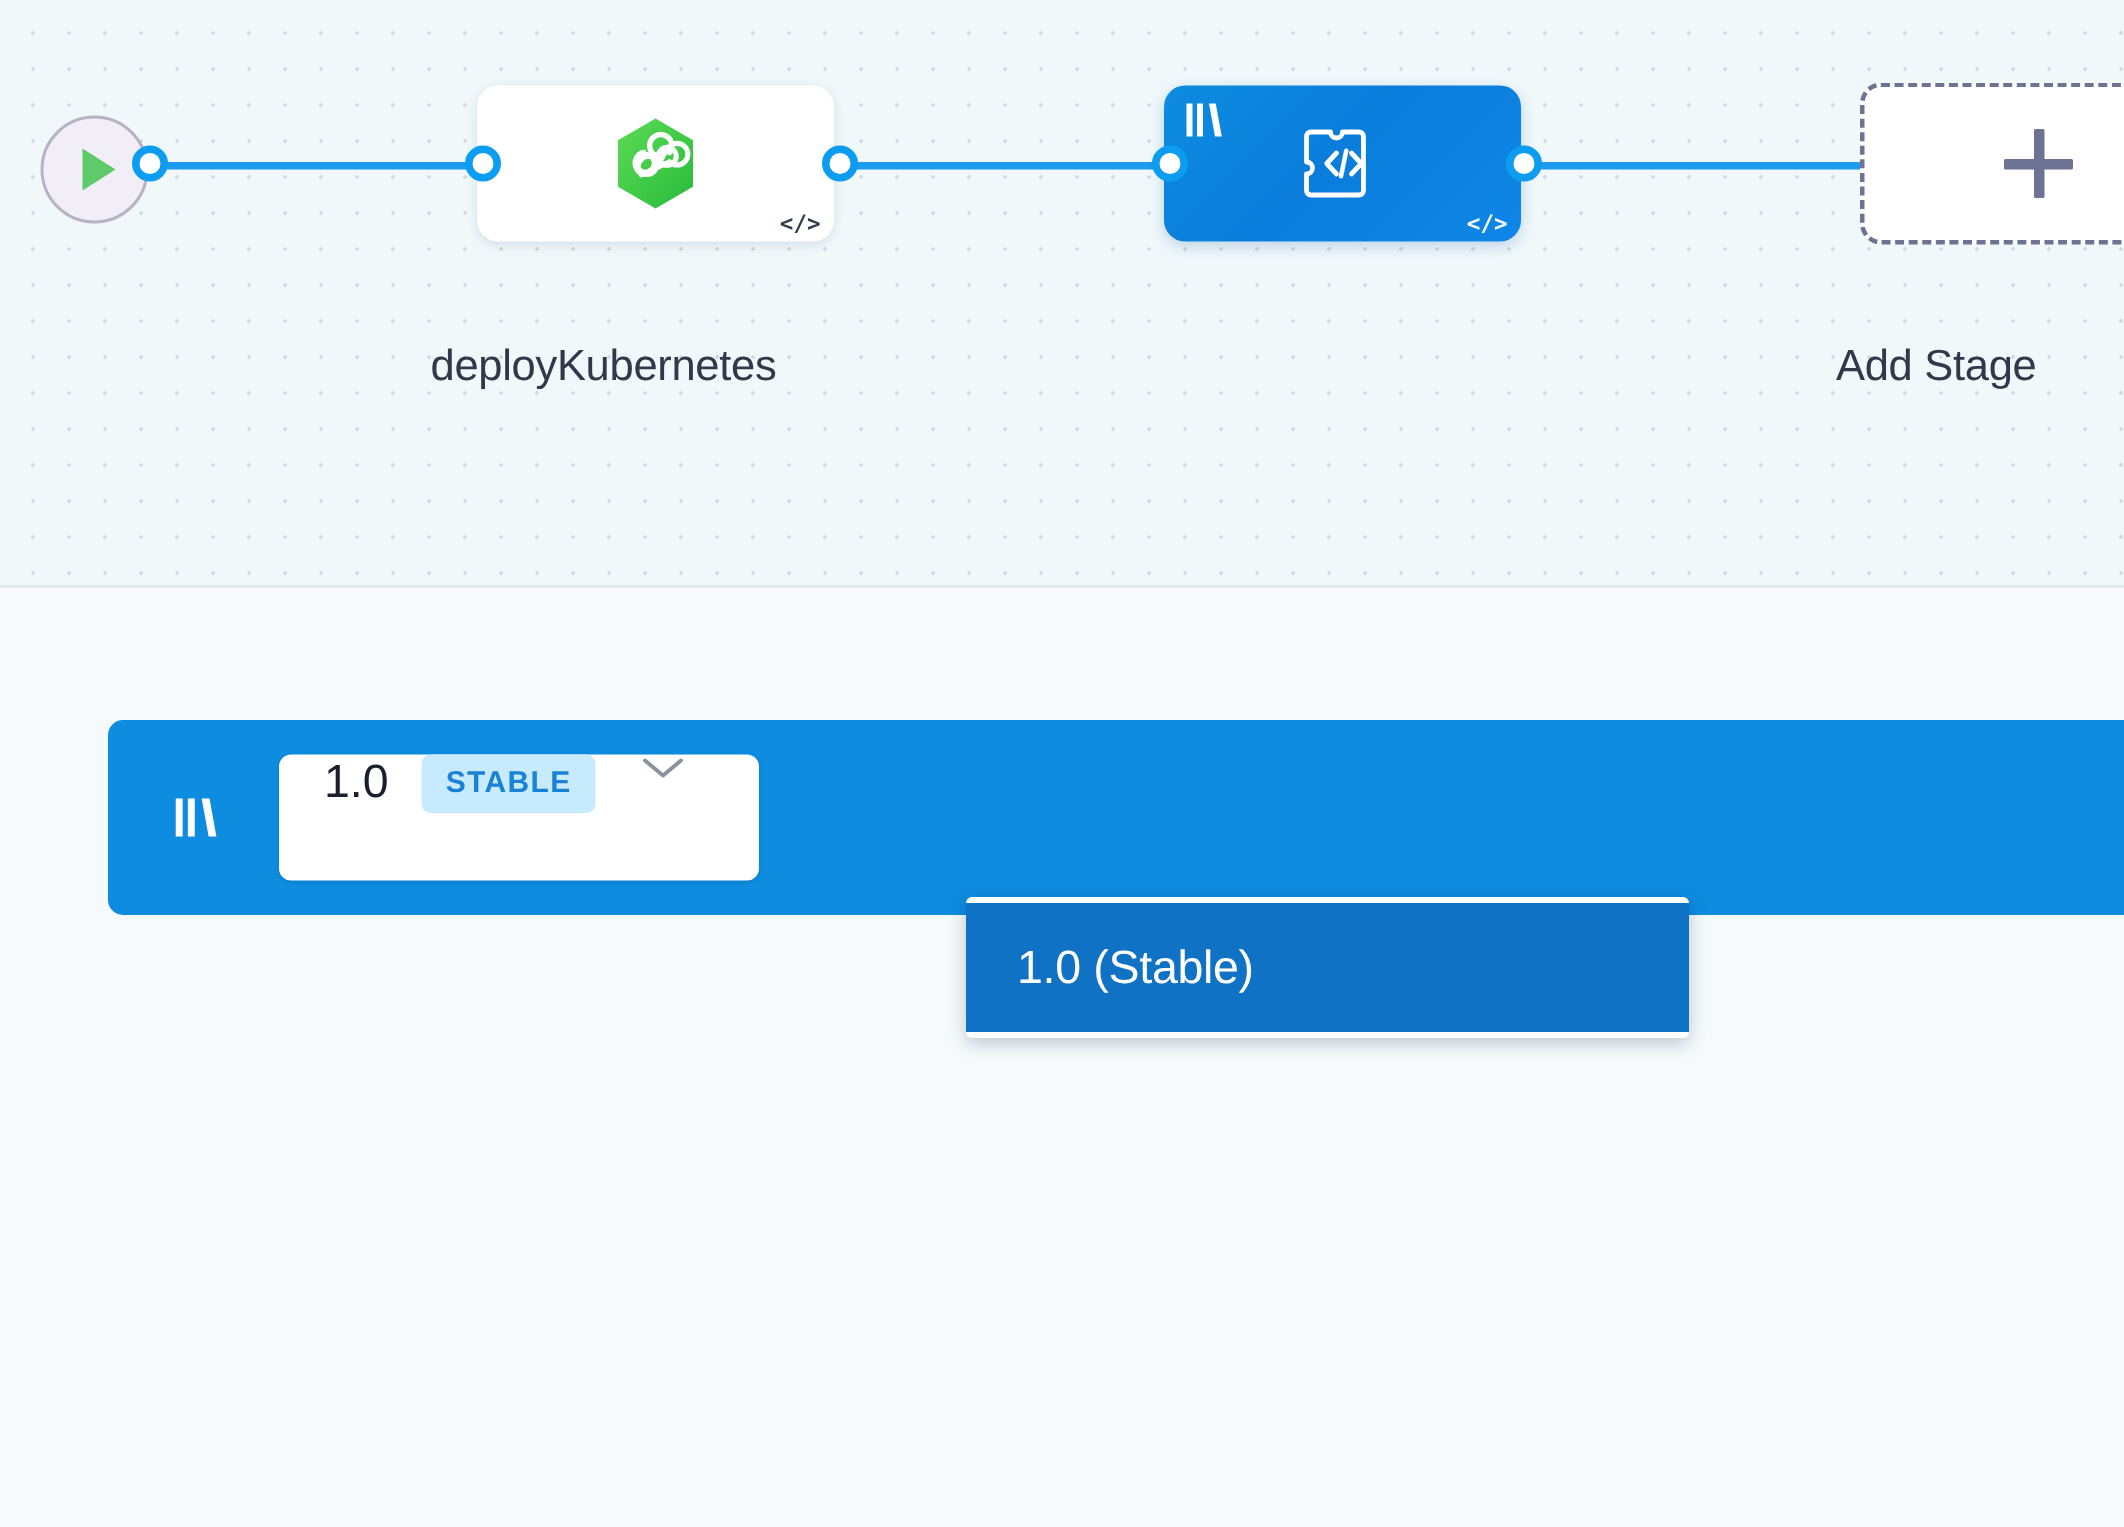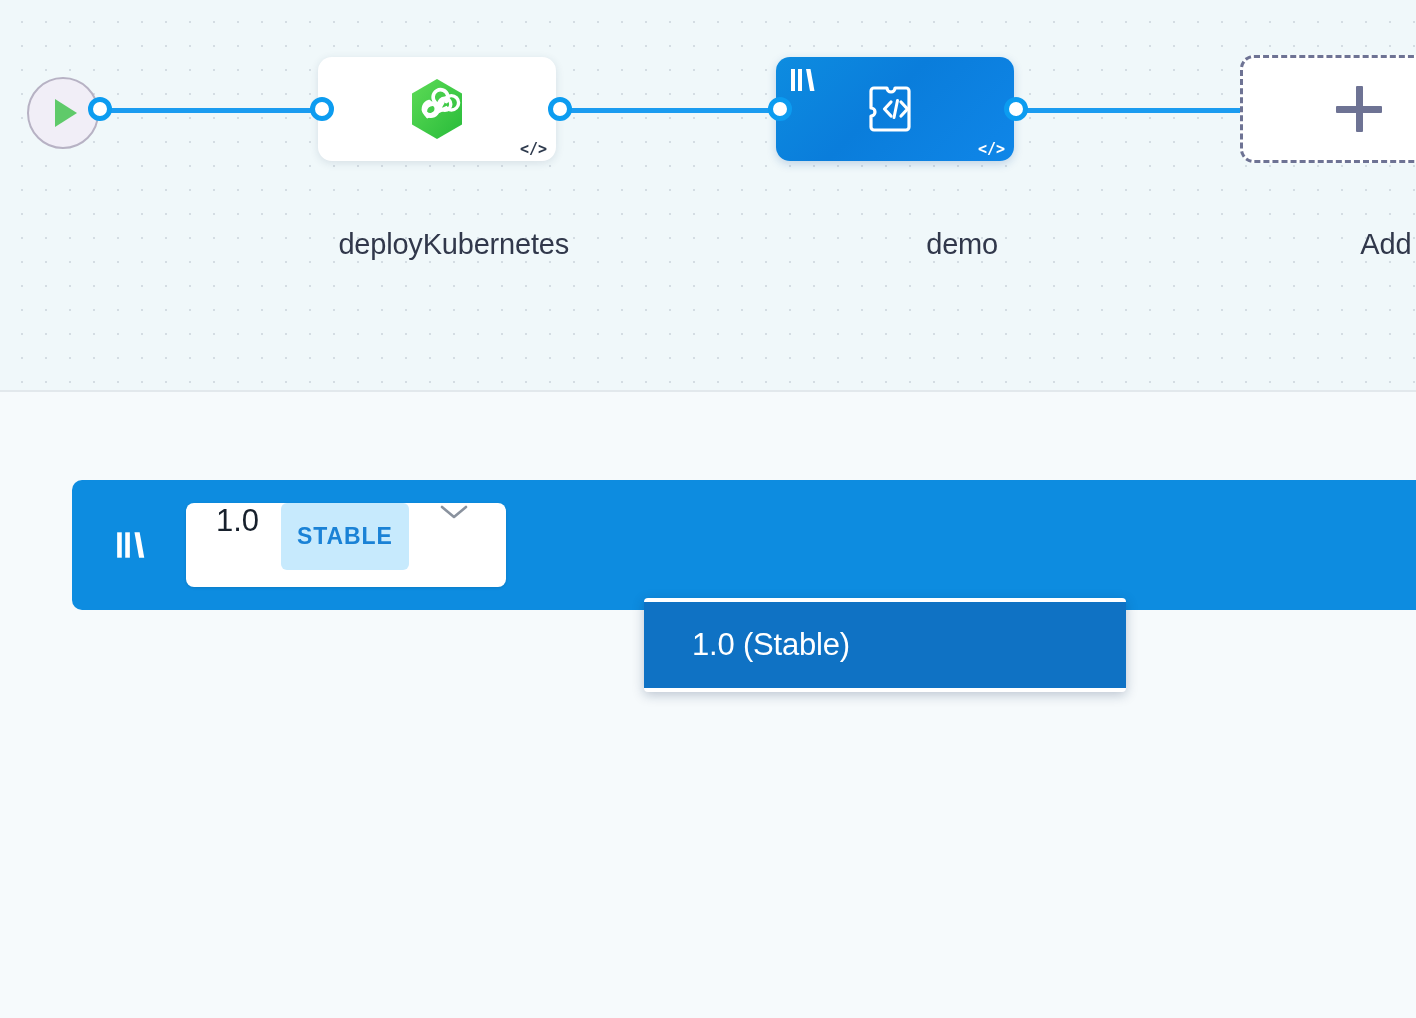--- a/index.html
+++ b/index.html
@@ -83,21 +83,21 @@
   .plus-ico {
     position: relative; width: 46px; height: 46px;
   }
   .plus-ico::before, .plus-ico::after {
     content: ""; position: absolute; background: #6e7394; border-radius: 1px;
   }
   .plus-ico::before { left: 0; top: 19.5px; width: 46px; height: 7px; }
   .plus-ico::after  { top: 0; left: 19.5px; height: 46px; width: 7px; }
 
   .node-label {
-    position: absolute; text-align: right;
+    position: absolute; text-align: left;
     font-size: 29px; color: #31384b; line-height: 1.28;
     letter-spacing: -0.2px;
   }
 
   
   .panel {
     position: absolute; left: 0; top: 392px; width: 1416px; height: 626px;
     background: #f6fafc;
   }
   .template-banner {
@@ -114,36 +114,36 @@
     margin-left: 18px;
     background: #ffffff; border-radius: 8px;
     height: 84px; min-width: 320px;
     display: flex; align-items: flex-start; padding: 0 18px 0 30px;
     box-shadow: 0 1px 3px rgba(0,0,0,0.12);
   }
   .version-num { font-size: 31px; color: #17202c; font-weight: 400; }
   .stable-badge {
     margin-left: 22px;
     background: #c7eafd; color: #1a82d6;
-    font-size: 23px; font-weight: 700; letter-spacing: 0.9px;
-    padding: 20px 16px; border-radius: 6px;
+    font-size: 20px; font-weight: 700; letter-spacing: 0.9px;
+    padding: 8px 16px; border-radius: 6px;
   }
   .chev { margin-left: 30px; margin-right: 6px; display: flex; }
 
   .version-menu {
     position: absolute; left: 644px; top: 598px;
     width: 482px; height: 94px;
     background: #ffffff; border-radius: 4px;
     box-shadow: 0 3px 12px rgba(10,40,80,0.25);
     padding-top: 4px;
     overflow: hidden;
   }
   .version-menu-item {
     height: 86px; background: #0f72c4; color: #ffffff;
-    display: flex; align-items: center; padding-left: 48px;
+    display: flex; align-items: center; padding-left: 34px;
     font-size: 31px; letter-spacing: -0.2px;
   }
 </style>
 </head>
 <body>
 
 <div id="root">
 
   <div class="canvas">
 
@@ -186,21 +186,20 @@
       <svg class="puzzle-ico" viewBox="0 0 62 62">
         <path d="M12 10 h11 a4 4 0 0 0 8 0 h11 a3 3 0 0 1 3 3 v36 a3 3 0 0 1 -3 3 h-32 a3 3 0 0 1 -3 -3 v-11 a4 4 0 0 0 0 -8 v-17 a3 3 0 0 1 3 -3 z" fill="none" stroke="#ffffff" stroke-width="3.2" stroke-linejoin="round"></path>
         <path d="M27 24 L20.5 31 L27 38" fill="none" stroke="#ffffff" stroke-width="3.2" stroke-linecap="round" stroke-linejoin="round"></path>
         <path d="M37 24 L43.5 31 L37 38" fill="none" stroke="#ffffff" stroke-width="3.2" stroke-linecap="round" stroke-linejoin="round"></path>
         <path d="M33.5 22.5 L30 39.5" stroke="#ffffff" stroke-width="3" stroke-linecap="round"></path>
       </svg>
       <span class="code-tag light">&lt;/&gt;</span>
     </div>
     <div class="port" style="left:768px; top:97px;"></div>
     <div class="port" style="left:1004px; top:97px;"></div>
-    <div class="node-label" style="left:760px; top:226px; width:238px;">demo</div>
 
     <div class="stage-node node-add" style="left:1240px; top:55px; width:238px; height:108px;">
       <div class="plus-ico"></div>
     </div>
     <div class="node-label" style="left:1224px; top:226px; width:270px;">Add Stage</div>
   </div>
   <div class="canvas-bottom-edge"></div>
 
   <div class="panel">
 

